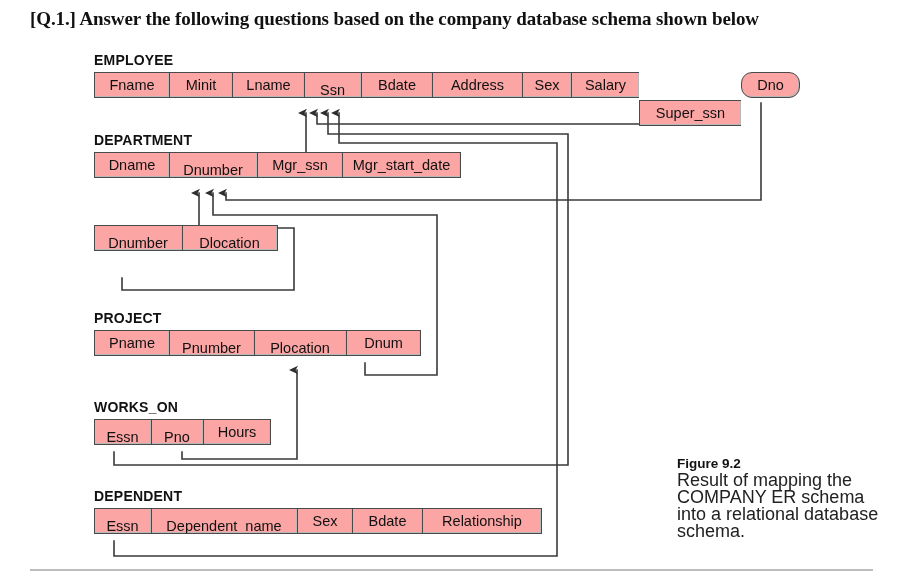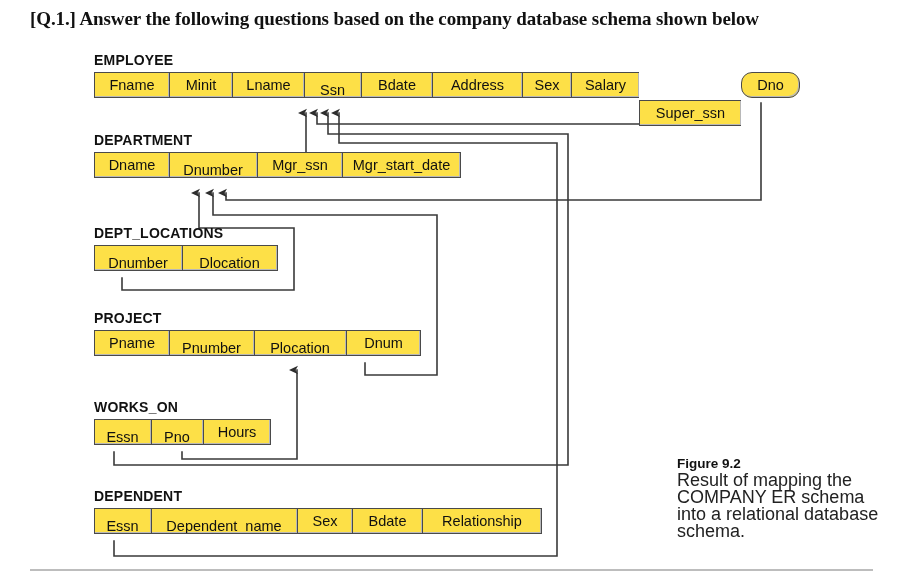--- a/index.html
+++ b/index.html
@@ -33,21 +33,21 @@
     letter-spacing:0.2px;
     margin-bottom:4px;
     white-space:nowrap;
     line-height:16px;
   }
   .rel-row{display:flex;}
   .attr{
     box-sizing:border-box;
     height:26px;
     line-height:24px;
-    background:#fde047;
+    background:#fca5a5;
     border:1px solid #4a4a4a;
     border-right:none;
     box-shadow:inset -1px -1px 0 #b8b8b8;
     text-align:center;
     font-size:14.5px;
     color:#111;
     white-space:nowrap;
     overflow:hidden;
   }
   .attr:last-child{border-right:1px solid #4a4a4a;}
@@ -129,21 +129,20 @@
     <div class="rel-name">DEPARTMENT</div>
     <div class="rel-row">
       <div class="attr" style="width:75px;"><span class="txt">Dname</span></div>
       <div class="attr pk" style="width:88px;"><span class="txt">Dnumber</span></div>
       <div class="attr" style="width:85px;"><span class="txt">Mgr_ssn</span></div>
       <div class="attr" style="width:119px;"><span class="txt">Mgr_start_date</span></div>
     </div>
   </div>
 
   <div class="relation" style="left:94px;top:225px;">
-    <div class="rel-name">DEPT_LOCATIONS</div>
     <div class="rel-row">
       <div class="attr pk" style="width:88px;"><span class="txt">Dnumber</span></div>
       <div class="attr pk" style="width:96px;"><span class="txt">Dlocation</span></div>
     </div>
   </div>
 
   <div class="relation" style="left:94px;top:310px;">
     <div class="rel-name">PROJECT</div>
     <div class="rel-row">
       <div class="attr" style="width:75px;"><span class="txt">Pname</span></div>

